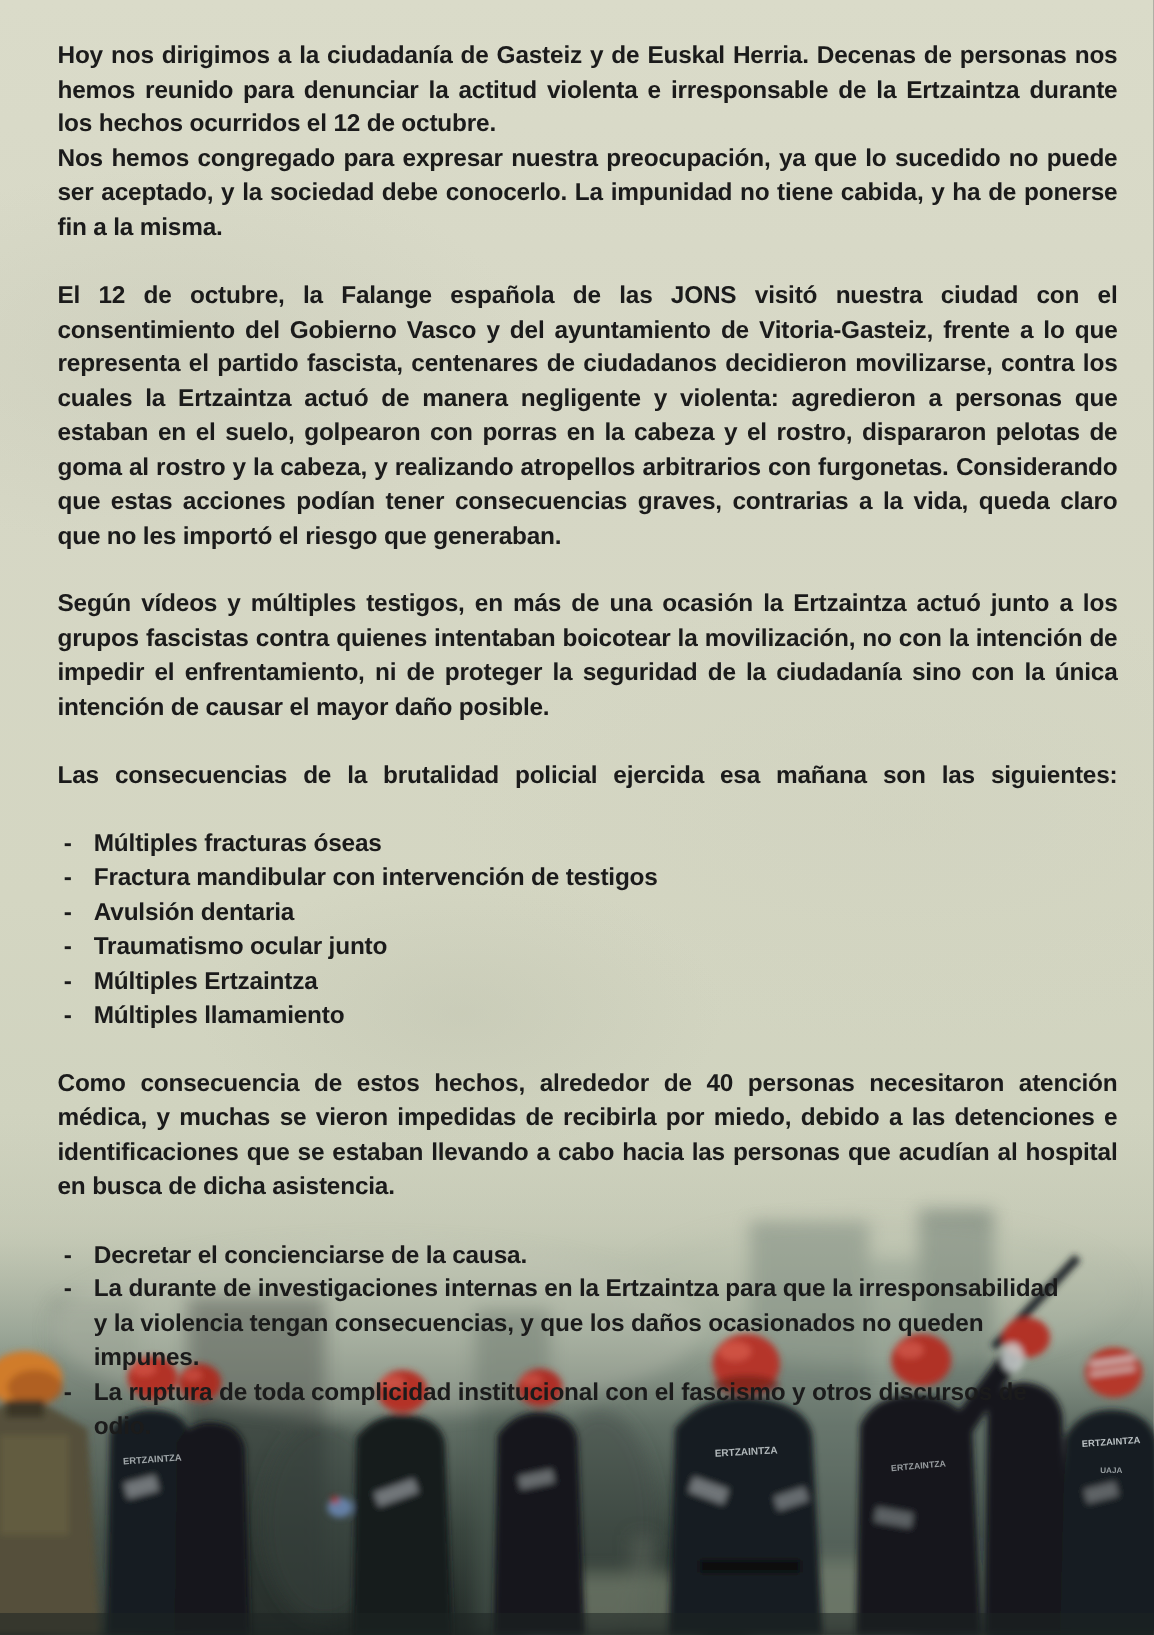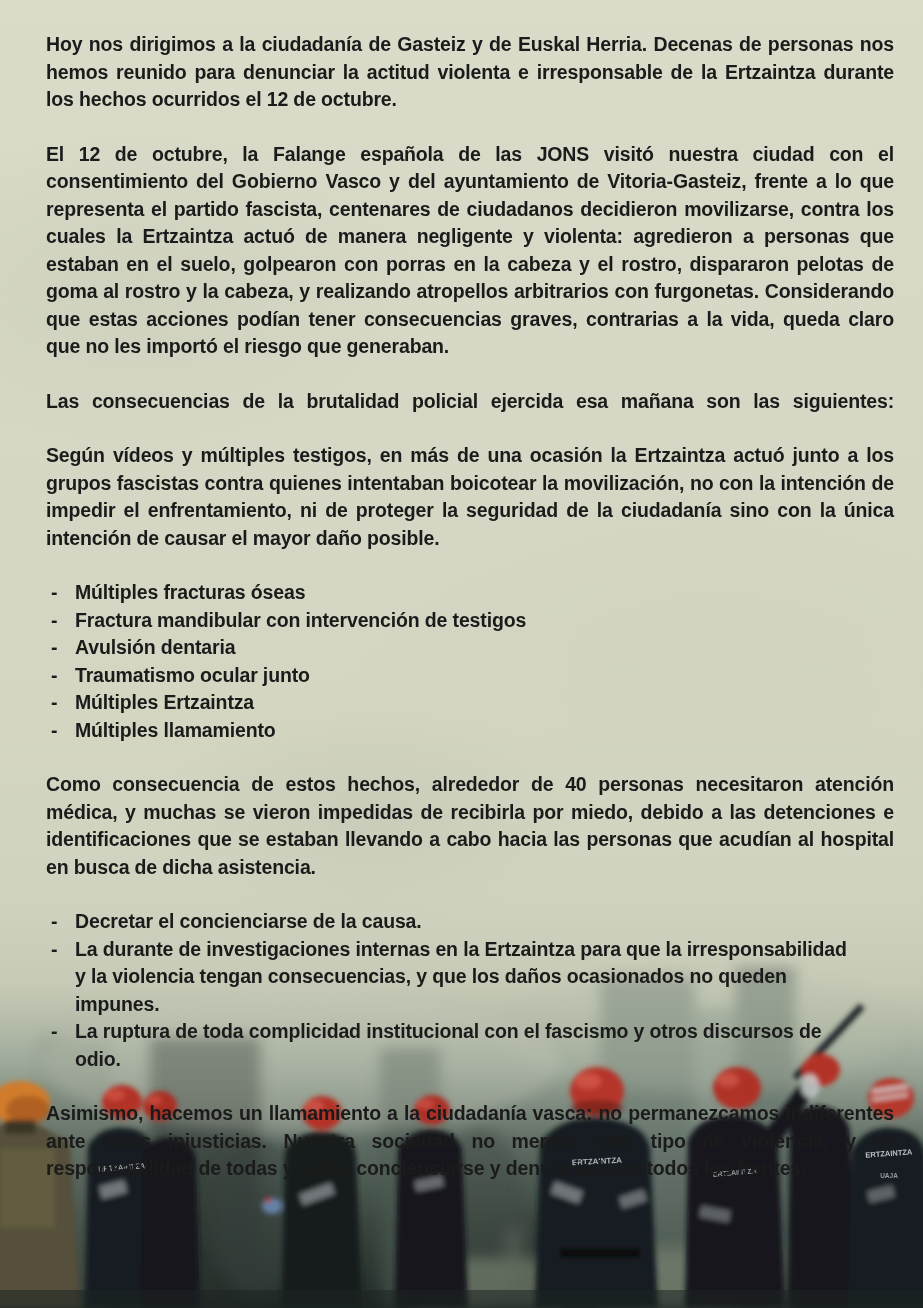--- a/index.html
+++ b/index.html
@@ -164,27 +164,28 @@
     <text class="svg-label" x="889" y="268" font-size="7.5" text-anchor="middle" opacity="0.9" transform="rotate(-4 889 268)">ERTZAINTZA</text>
     <text class="svg-label" x="889" y="290" font-size="6.5" text-anchor="middle" opacity="0.7">UAJA</text>
 
     <rect y="402" width="923" height="18" fill="#1e2422" opacity="0.55"></rect>
   </svg>
 
   <div class="content">
 
     <section>
       <p class="para">Hoy nos dirigimos a la ciudadanía de Gasteiz y de Euskal Herria. Decenas de personas nos hemos reunido para denunciar la actitud violenta e irresponsable de la Ertzaintza durante los hechos ocurridos el 12 de octubre.</p>
+      <p class="para">Nos hemos congregado para expresar nuestra preocupación, ya que lo sucedido no puede ser aceptado, y la sociedad debe conocerlo. La impunidad no tiene cabida, y ha de ponerse fin a la misma.</p>
     </section>
 
     <p class="para gap">El 12 de octubre, la Falange española de las JONS visitó nuestra ciudad con el consentimiento del Gobierno Vasco y del ayuntamiento de Vitoria-Gasteiz, frente a lo que representa el partido fascista, centenares de ciudadanos decidieron movilizarse, contra los cuales la Ertzaintza actuó de manera negligente y violenta: agredieron a personas que estaban en el suelo, golpearon con porras en la cabeza y el rostro, dispararon pelotas de goma al rostro y la cabeza, y realizando atropellos arbitrarios con furgonetas. Considerando que estas acciones podían tener consecuencias graves, contrarias a la vida, queda claro que no les importó el riesgo que generaban.</p>
 
+    <p class="para gap">Según vídeos y múltiples testigos, en más de una ocasión la Ertzaintza actuó junto a los grupos fascistas contra quienes intentaban boicotear la movilización, no con la intención de impedir el enfrentamiento, ni de proteger la seguridad de la ciudadanía sino con la única intención de causar el mayor daño posible.</p>
+
     <p class="para jlast gap">Las consecuencias de la brutalidad policial ejercida esa mañana son las siguientes:</p>
-
-    <p class="para gap">Según vídeos y múltiples testigos, en más de una ocasión la Ertzaintza actuó junto a los grupos fascistas contra quienes intentaban boicotear la movilización, no con la intención de impedir el enfrentamiento, ni de proteger la seguridad de la ciudadanía sino con la única intención de causar el mayor daño posible.</p>
 
     <ul class="list">
       <li class="item">
         <span class="marker">-</span>
         <span class="itext">Múltiples fracturas óseas</span>
       </li>
       <li class="item">
         <span class="marker">-</span>
         <span class="itext">Fractura mandibular con intervención de testigos</span>
       </li>
@@ -218,16 +219,15 @@
       <li class="item">
         <span class="marker">-</span>
         <span class="itext">La durante de investigaciones internas en la Ertzaintza para que la irresponsabilidad y la violencia tengan consecuencias, y que los daños ocasionados no queden impunes.</span>
       </li>
       <li class="item">
         <span class="marker">-</span>
         <span class="itext">La ruptura de toda complicidad institucional con el fascismo y otros discursos de odio.</span>
       </li>
     </ul>
 
-    <p class="para gap">Asimismo, hacemos un llamamiento a la ciudadanía vasca: no permanezcamos indiferentes ante estas injusticias. Nuestra sociedad no merece este tipo de violencia, y es responsabilidad de todas y todos concienciarse y denunciarla en todos los frentes.</p>
 
   </div>
 </div>
 
 </body></html>

